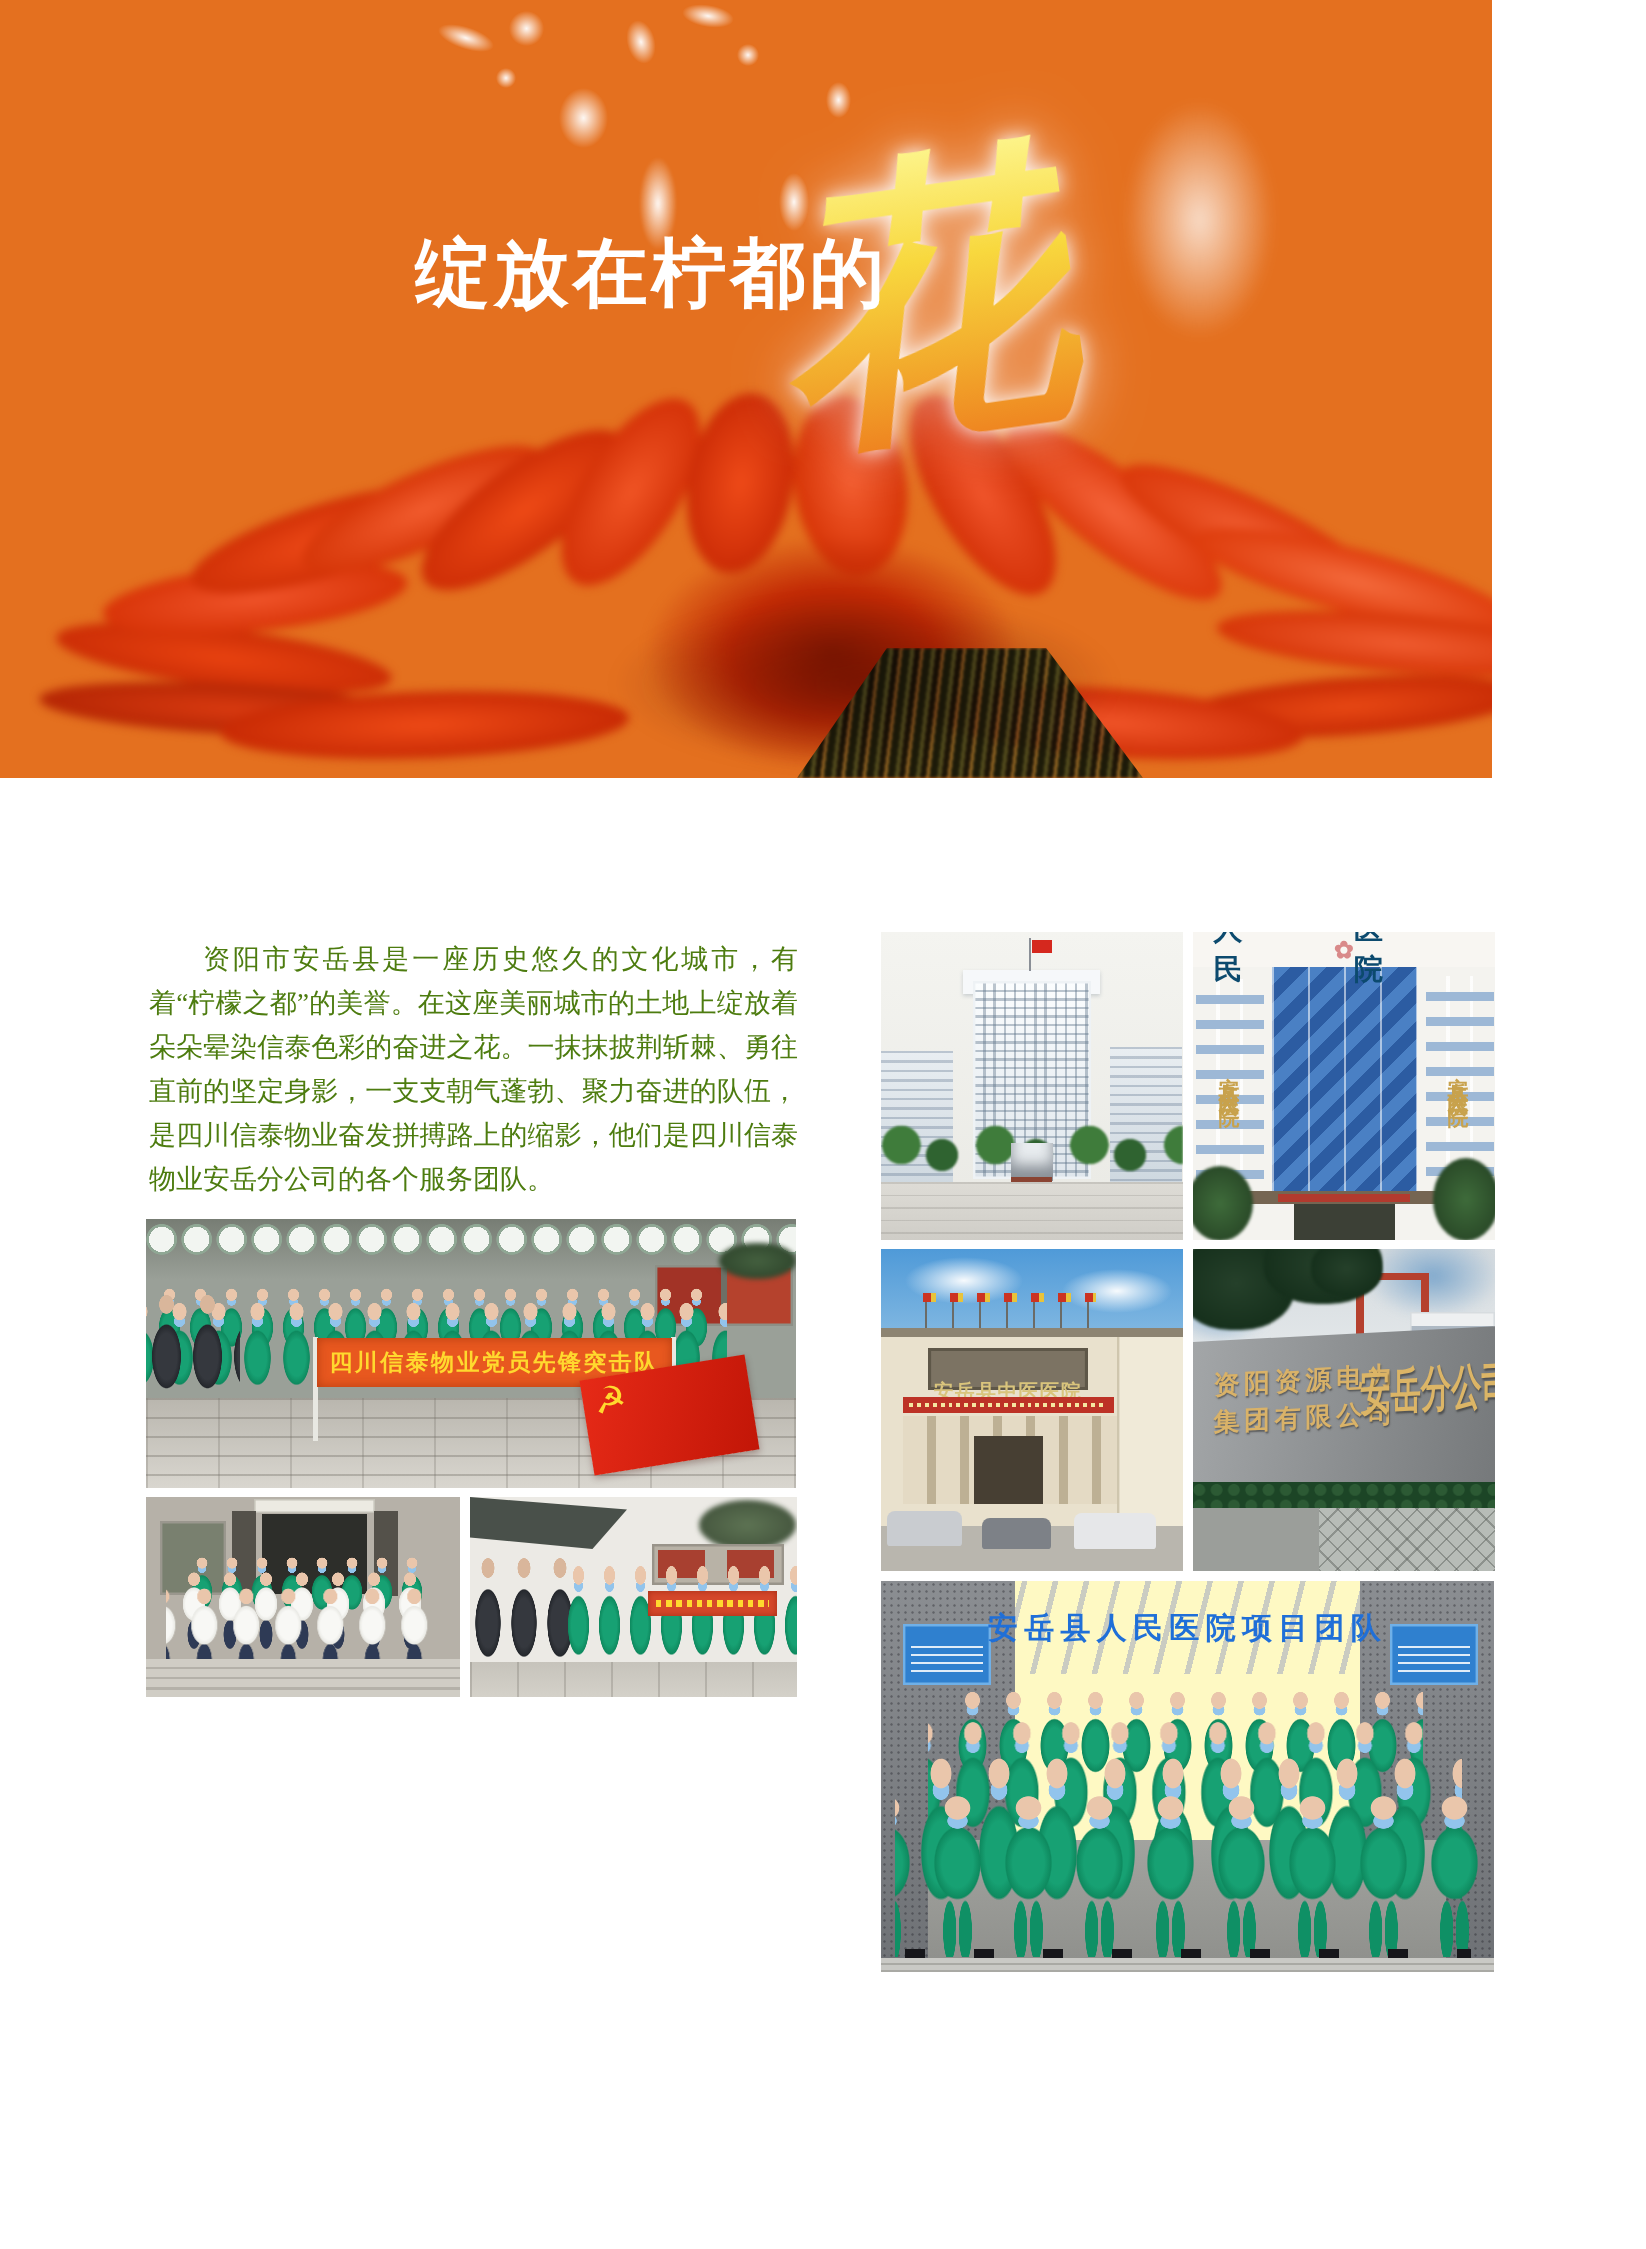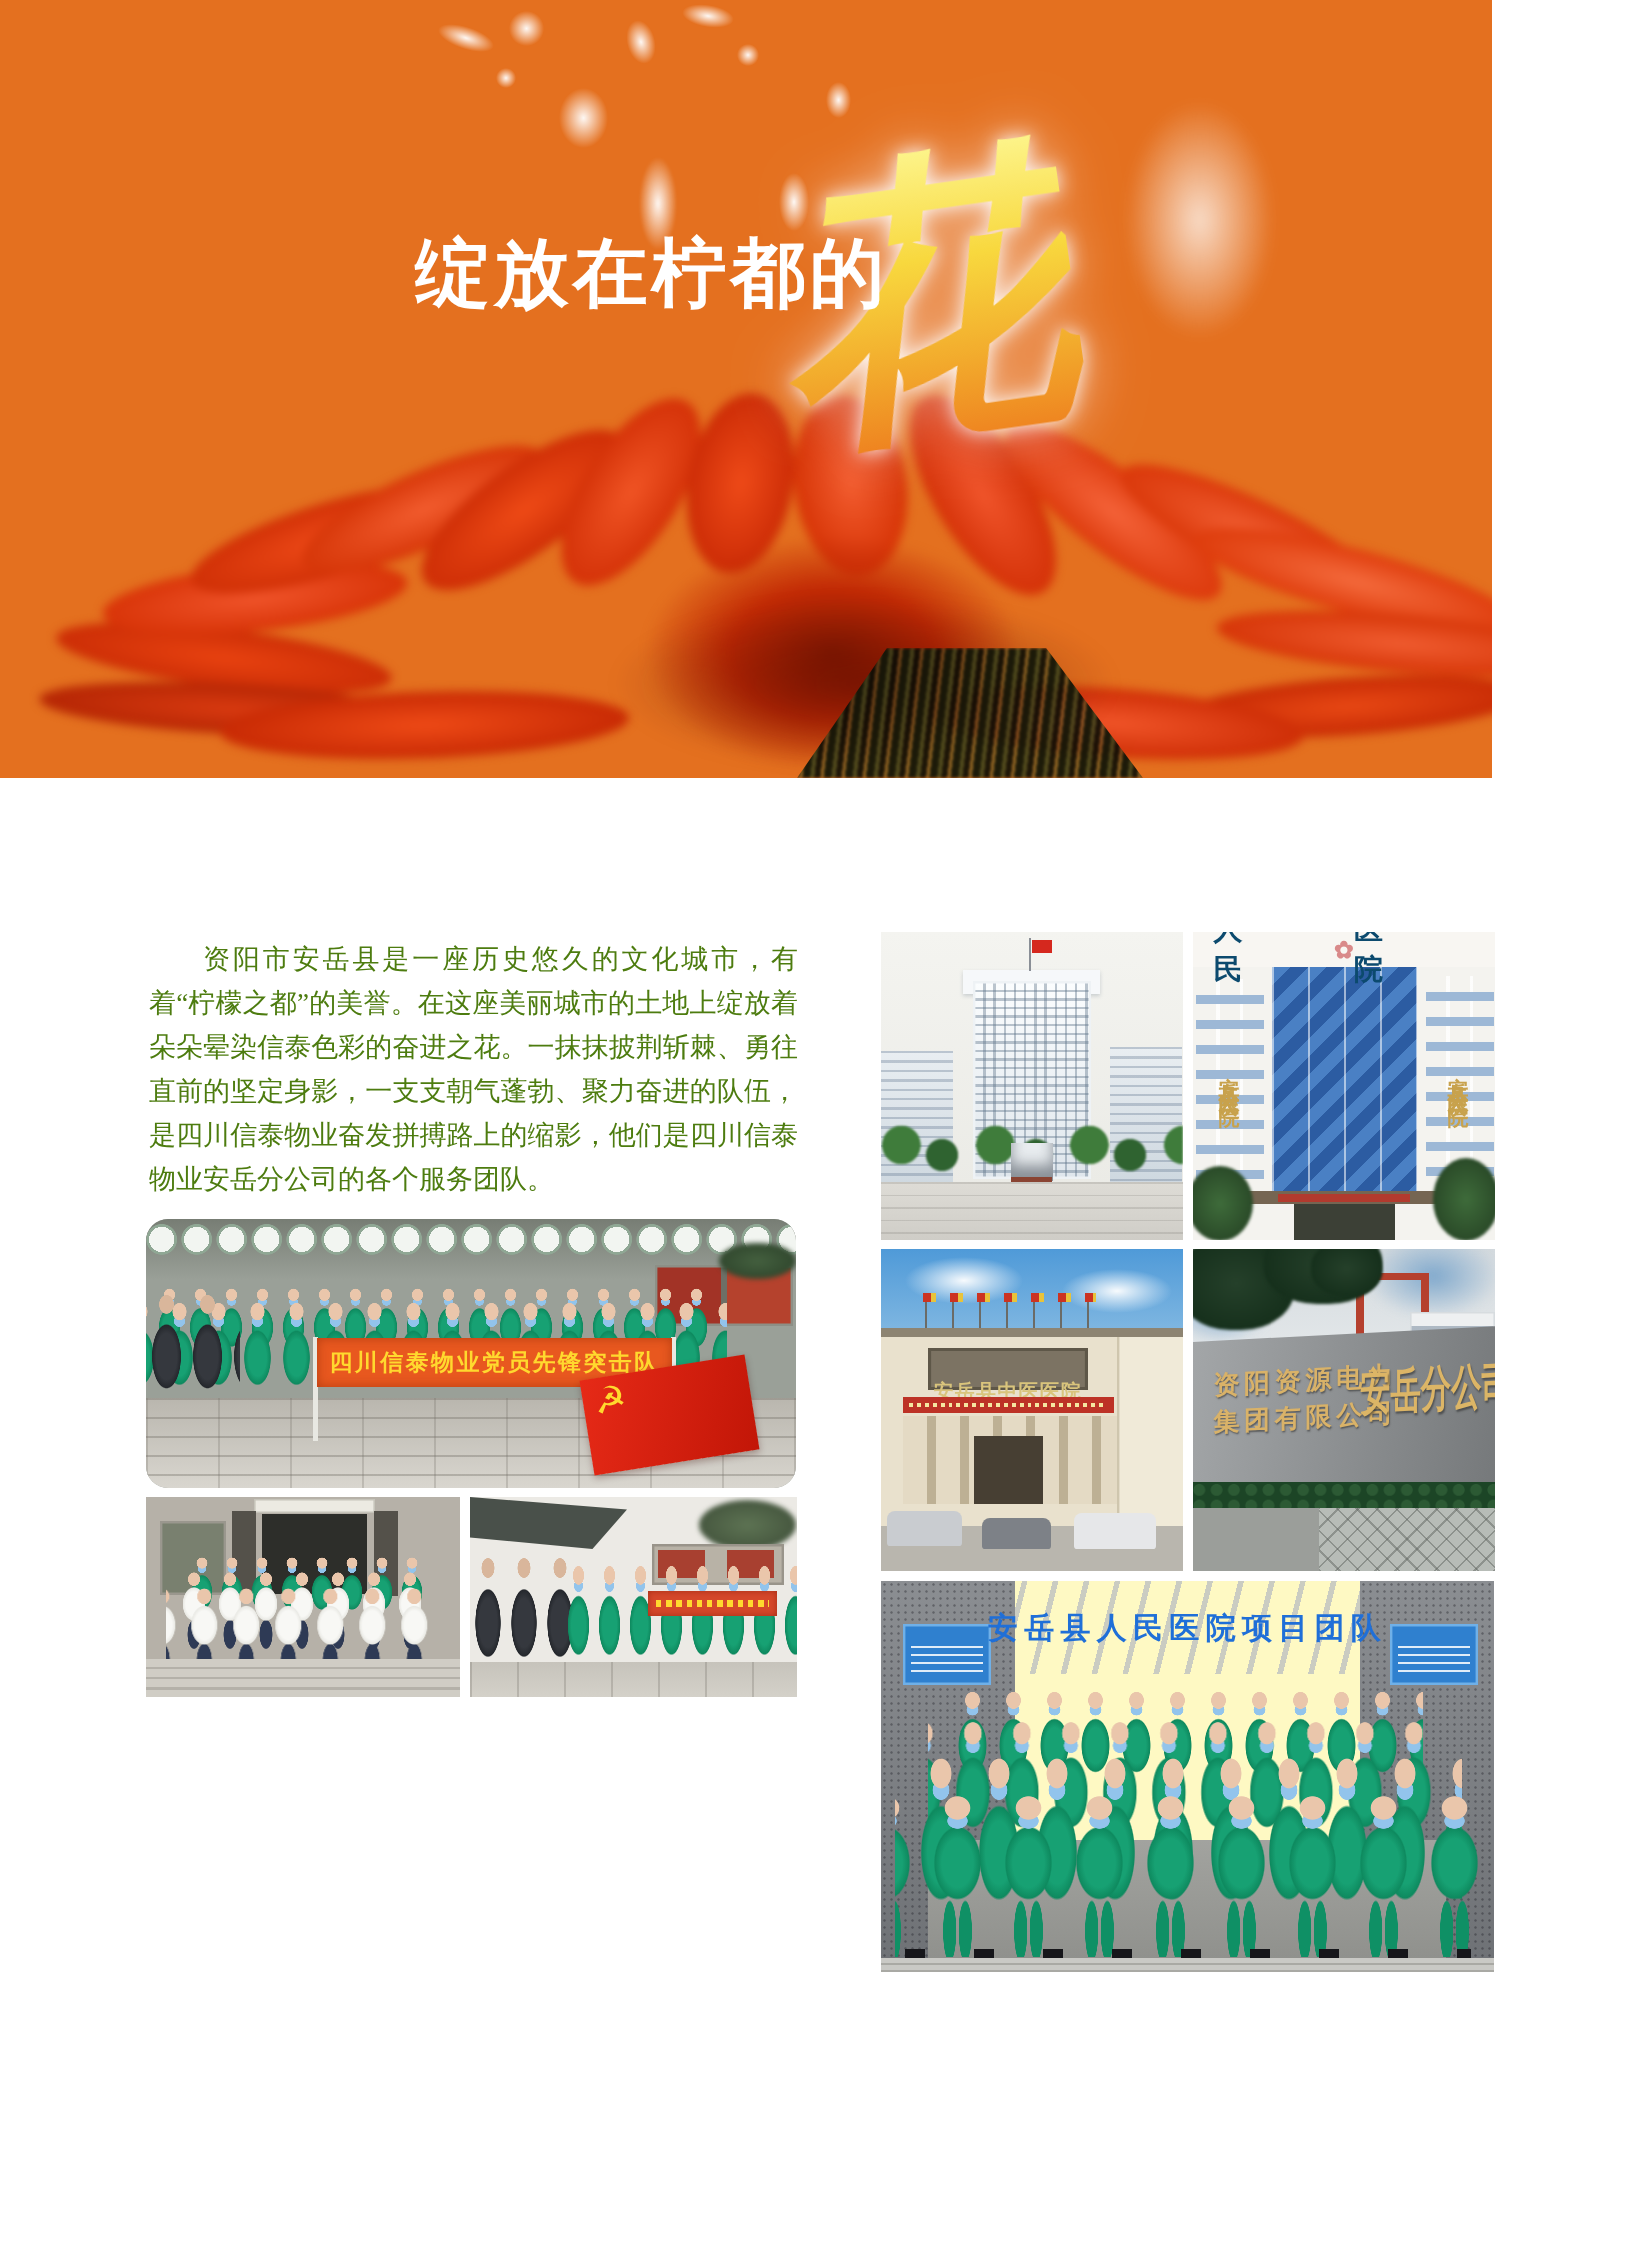--- a/index.html
+++ b/index.html
@@ -58,21 +58,21 @@
     radial-gradient(ellipse 15% 30% at 61% 84%,#0f9065 60%,rgba(0,0,0,0) 64%);}
   .d-row{background-image:
     radial-gradient(ellipse 30% 15% at 50% 10%,#d9b69b 58%,rgba(0,0,0,0) 62%),
     radial-gradient(ellipse 46% 40% at 50% 60%,#35383e 55%,#25282d 75%,rgba(0,0,0,0) 78%);}
   .w-row{background-image:
     radial-gradient(ellipse 28% 14% at 50% 9%,#eac6ab 58%,rgba(0,0,0,0) 62%),
     radial-gradient(ellipse 42% 28% at 50% 40%,#f8f8f5 55%,#e9e9e4 72%,rgba(0,0,0,0) 76%),
     radial-gradient(ellipse 30% 30% at 50% 78%,#2e3a55 58%,rgba(0,0,0,0) 62%);}
 
   
-  .banner-photo{left:146px;top:1219px;width:650px;height:269px;background:#9aa098;border-radius:22px;}
+  .banner-photo{left:146px;top:1219px;width:650px;height:269px;background:#9aa098;}
   .bp-canopy{position:absolute;left:0;top:0;width:650px;height:61px;
       background:
         radial-gradient(circle at 15.7px 20.4px, #f2f5f1 0 12.6px, #8fa794 12.6px 15px, rgba(0,0,0,0) 15.7px),
         linear-gradient(#777d74,#9aa098);
       background-size:35px 61px,100% 100%;background-repeat:repeat-x;}
   .bp-boards{position:absolute;left:509px;top:46px;width:138px;height:61px;
       background:linear-gradient(90deg,#a23326 0 48%,#6e6f66 48% 52%,#b5422d 52% 100%);
       box-shadow:inset 0 0 0 2.4px #8d8f86;}
   .bp-trees{position:absolute;left:573px;top:23.6px;width:77px;height:36px;border-radius:50%;
       background:radial-gradient(closest-side,#44603f,#31482e);filter:blur(2.4px);}

